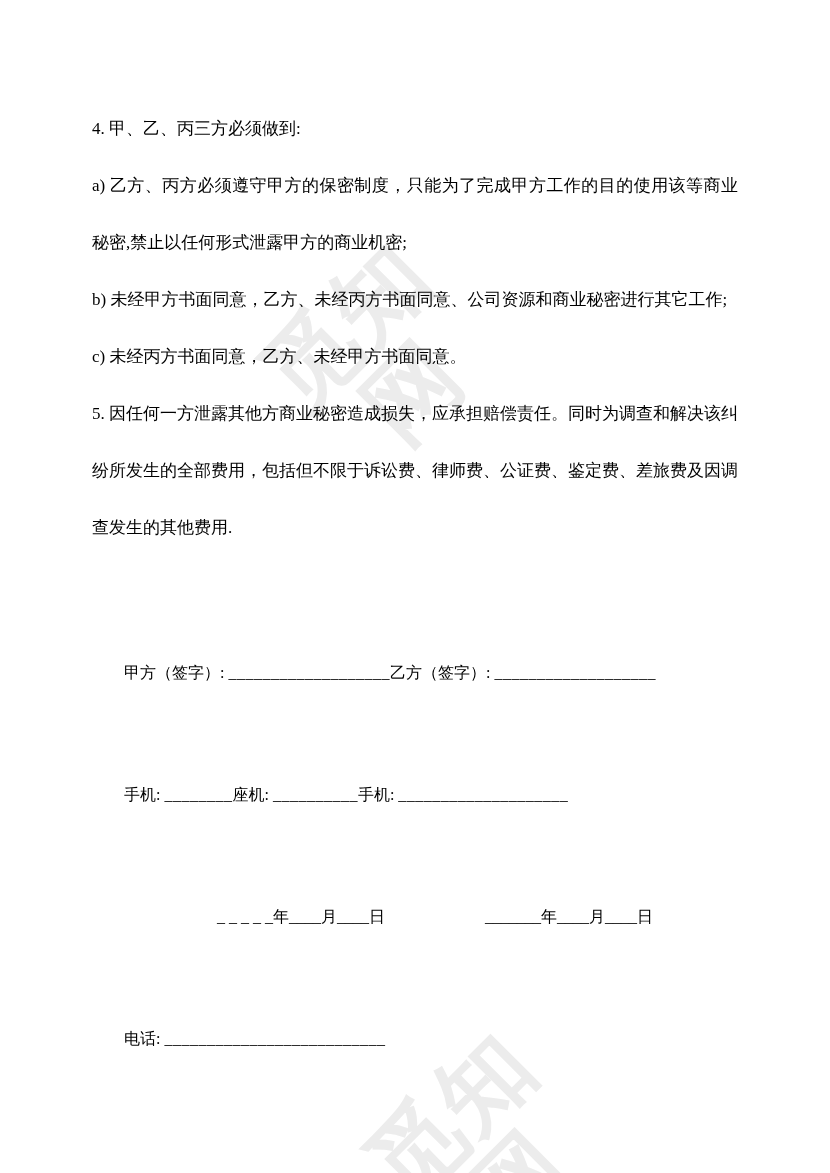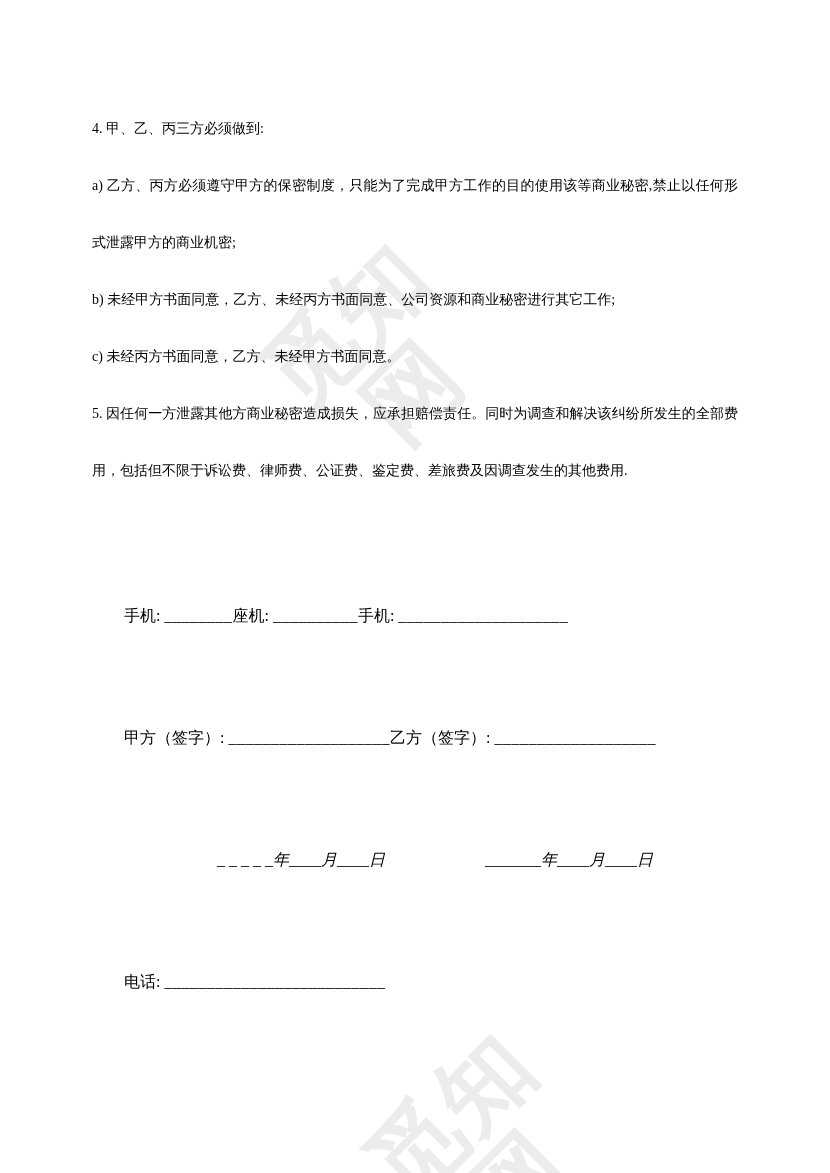--- a/index.html
+++ b/index.html
@@ -33,33 +33,33 @@
     flex-direction: column;
     align-items: center;
     font-size: 92px;
     line-height: 1.02;
     font-weight: bold;
     letter-spacing: 4px;
   }
   
   .content { position: relative; z-index: 1; }
   .para {
-    font-size: 14px;
+    font-size: 17px;
     line-height: 57px;
     text-align: justify;
     text-justify: inter-ideograph;
   }
   .sig-block { margin-top: 72px; }
   .sig-row {
     font-size: 16px;
     line-height: 30px;
     margin-bottom: 32px;
     white-space: pre;
   }
-  .date-row { padding-left: 93px; font-style: italic; }
+  .date-row { padding-left: 93px; }
   .date-gap { display: inline-block; width: 100px; }
   .blank { letter-spacing: 0.5px; }
 </style>
 </head>
 <body>
 
 <div class="page">
 
   <div class="watermark wm-center" aria-hidden="true">
     <div class="wm-inner">
@@ -83,25 +83,25 @@
 
     <p class="para">b) 未经甲方书面同意，乙方、未经丙方书面同意、公司资源和商业秘密进行其它工作;</p>
 
     <p class="para">c) 未经丙方书面同意，乙方、未经甲方书面同意。</p>
 
     <p class="para">5. 因任何一方泄露其他方商业秘密造成损失，应承担赔偿责任。同时为调查和解决该纠纷所发生的全部费用，包括但不限于诉讼费、律师费、公证费、鉴定费、差旅费及因调查发生的其他费用.</p>
 
     <div class="sig-block">
 
       <div class="sig-row">
-        <span>手机: </span><span class="blank">________</span><span>座机: </span><span class="blank">__________</span><span>手机: </span><span class="blank">____________________</span>
+        <span>甲方（签字）: </span><span class="blank">___________________</span><span>乙方（签字）: </span><span class="blank">___________________</span>
       </div>
 
       <div class="sig-row">
-        <span>甲方（签字）: </span><span class="blank">___________________</span><span>乙方（签字）: </span><span class="blank">___________________</span>
+        <span>手机: </span><span class="blank">________</span><span>座机: </span><span class="blank">__________</span><span>手机: </span><span class="blank">____________________</span>
       </div>
 
       <div class="sig-row date-row">
         <span>_ _ _ _ _年____月____日</span><span class="date-gap"></span><span>_______年____月____日</span>
       </div>
 
 
       <div class="sig-row">
         <span>电话: </span><span class="blank">__________________________</span>
       </div>

